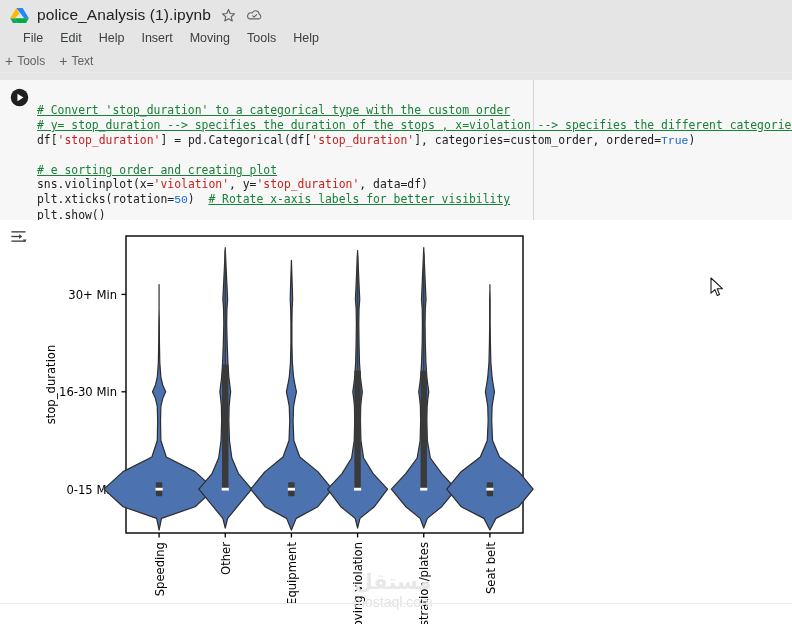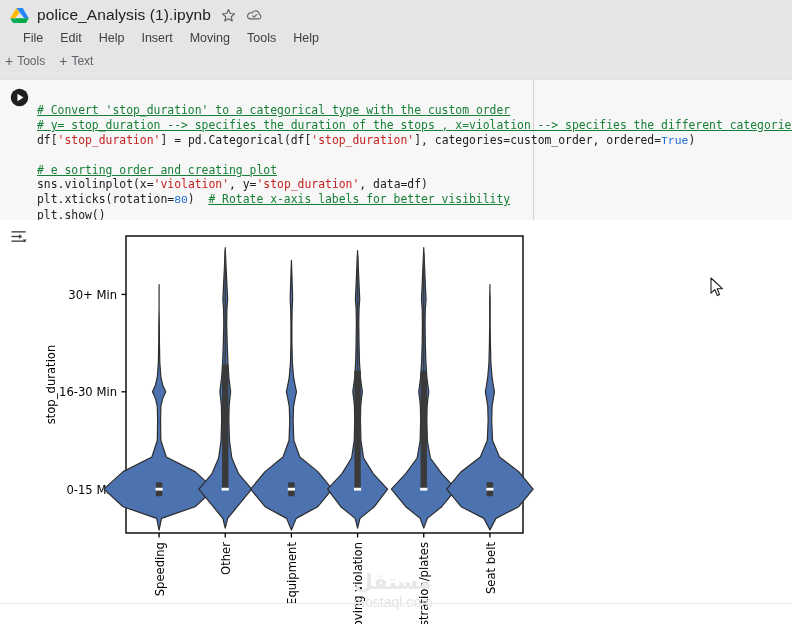--- a/index.html
+++ b/index.html
@@ -155,21 +155,21 @@
     <circle cx="12" cy="12" r="11" fill="#1f1f1f"></circle>
     <path d="M9.4 7.2 L17 12 L9.4 16.8 Z" fill="#ffffff"></path>
   </svg>
 
   <pre class="codetext"><span class="c-comment"># Convert 'stop_duration' to a categorical type with the custom order</span>
 <span class="c-comment"># y= stop_duration --&gt; specifies the duration of the stops , x=violation --&gt; specifies the different categories</span>
 <span>df[<span class="c-str">'stop_duration'</span>] = pd.Categorical(df[<span class="c-str">'stop_duration'</span>], categories=custom_order, ordered=<span class="c-kw">True</span>)</span>
 
 <span class="c-comment"># e sorting order and creating plot</span>
 <span>sns.violinplot(x=<span class="c-str">'violation'</span>, y=<span class="c-str">'stop_duration'</span>, data=df)</span>
-<span>plt.xticks(rotation=<span class="c-kw">80</span>)  <span class="c-comment"># Rotate x-axis labels for better visibility</span></span>
+<span>plt.xticks(rotation=<span class="c-kw">50</span>)  <span class="c-comment"># Rotate x-axis labels for better visibility</span></span>
 <span>plt.show()</span></pre>
 
   <div class="outputarea"></div>
 
   <svg class="output-opts" viewBox="0 0 24 24">
     <rect x="2" y="4.5" width="20" height="1.9" fill="#3c4043"></rect>
     <path d="M2 12 L16 12" stroke="#3c4043" stroke-width="1.9"></path>
     <path d="M13 8.6 L17 12 L13 15.4 Z" fill="#3c4043"></path>
     <rect x="2" y="17.6" width="20" height="1.9" fill="#3c4043"></rect>
     <path d="M18 16.4 L23.4 16.4 L20.7 20.2 Z" fill="#3c4043"></path>

